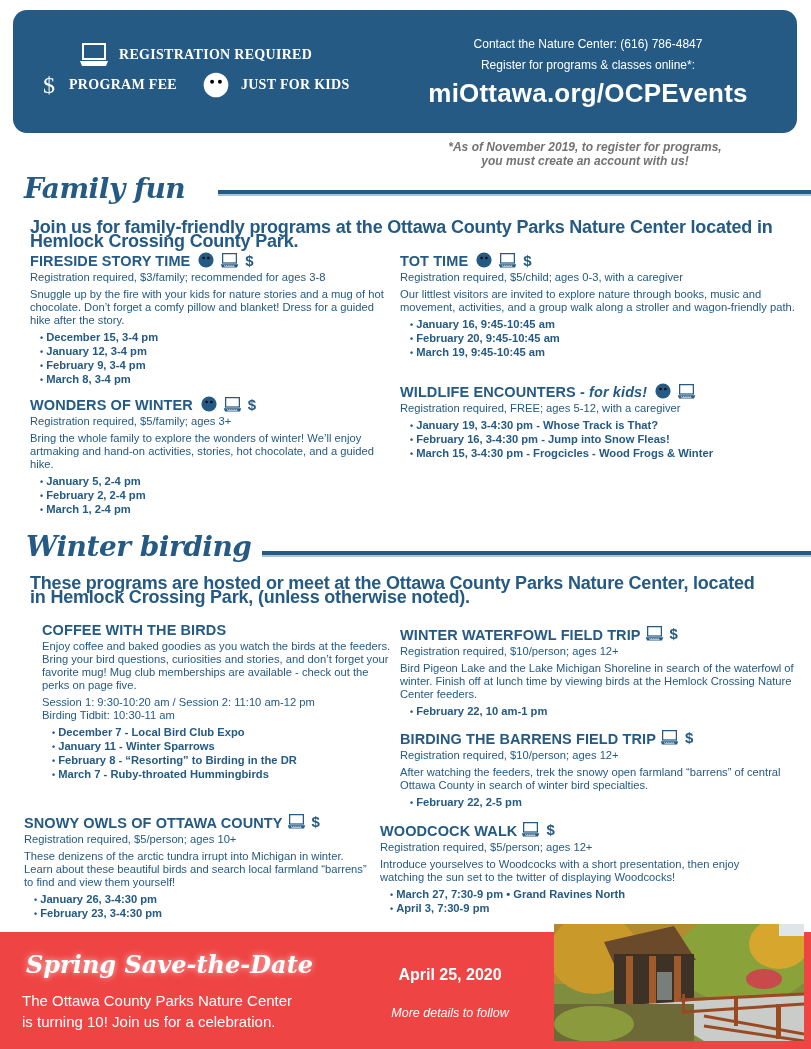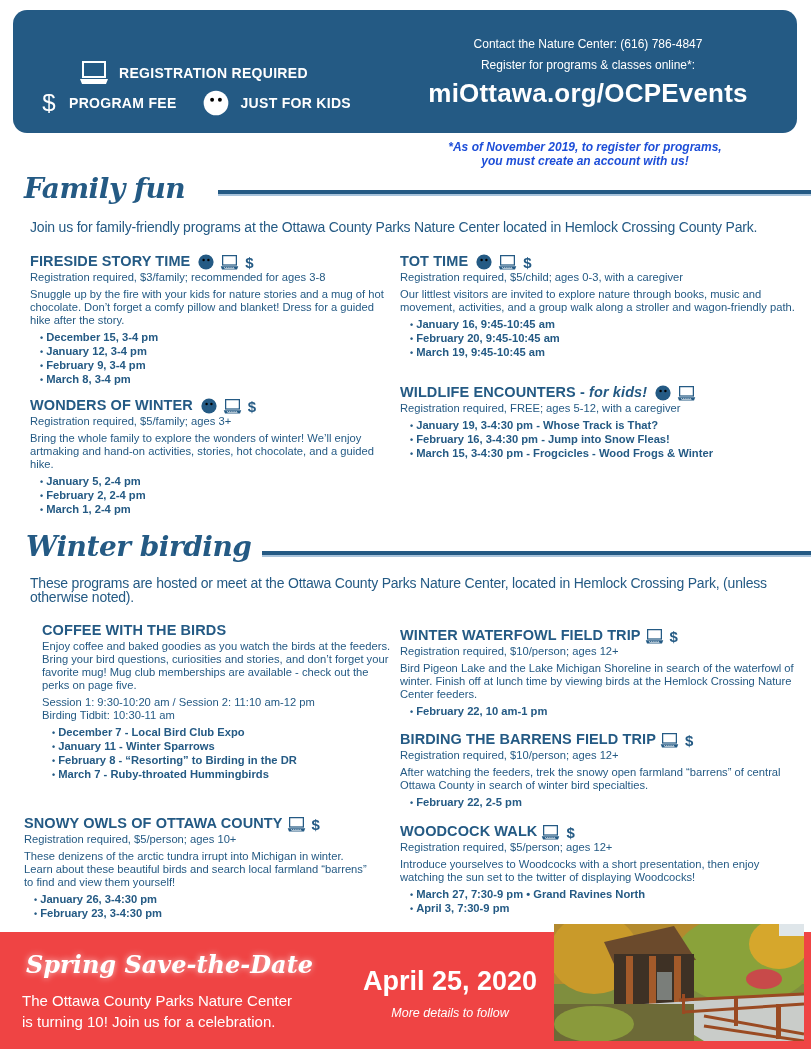--- a/index.html
+++ b/index.html
@@ -3,70 +3,70 @@
 <meta charset="utf-8">
 <style>
   * { box-sizing: border-box; margin: 0; padding: 0; }
   html, body { width: 811px; height: 1049px; background: #ffffff; overflow: hidden; }
   body { position: relative; font-family: "Liberation Sans", sans-serif; color: #255a87; }
 
   .header-box {
     position: absolute; left: 13px; top: 10px; width: 784px; height: 123px;
     background: #245a84; border-radius: 14px; color: #ffffff;
   }
-  .legend { position: absolute; left: 28px; top: 48px; width: 330px; }
+  .legend { position: absolute; left: 28px; top: 30px; width: 330px; font-family: Liberation Serif, serif; }
   .legend-row { display: flex; align-items: center; height: 30px; }
   .legend-row .lbl { font-weight: bold; font-size: 14px; letter-spacing: 0.3px; }
   .legend-row.r1 { padding-left: 38px; }
   .legend-row.r1 .lbl { margin-left: 10px; }
   .legend-row.r2 .lbl { margin-left: 12px; }
   .legend-row.r2 .kids { margin-left: 26px; }
   .big-laptop { width: 30px; height: 24px; }
   .big-dollar { font-size: 24px; font-weight: normal; width: 16px; text-align: center; }
   .big-smile { width: 26px; height: 26px; }
 
   .contact { position: absolute; left: 370px; top: 24px; width: 410px; text-align: center; }
   .contact .l1, .contact .l2 { font-size: 12px; line-height: 21px; }
   .contact .l3 { font-size: 26px; font-weight: bold; line-height: 34px; letter-spacing: 0.2px; text-align: center; }
 
   .footnote {
     position: absolute; left: 400px; top: 140px; width: 370px; text-align: center;
-    font-style: italic; font-weight: bold; font-size: 12px; line-height: 14px; color: #1d4ed8;
+    font-style: italic; font-weight: bold; font-size: 12px; line-height: 14px; color: #737373;
   }
 
   .section-title {
     position: absolute; font-family: "DejaVu Serif", serif; font-style: italic; font-weight: bold;
     color: #245a84; font-size: 28px; letter-spacing: -0.5px;
   }
   .rule { position: absolute; height: 4px; background: #245a84; right: 0; }
   .rule::after { content: ""; position: absolute; left: 0; right: 0; top: 4px; height: 2px; background: #a8c3db; }
-  .intro { position: absolute; font-size: 14px; font-weight: normal; color: #245a84; line-height: 14px; letter-spacing: -0.2px; }
+  .intro { position: absolute; font-size: 18px; font-weight: bold; color: #245a84; line-height: 14px; letter-spacing: -0.2px; }
 
   .prog { position: absolute; font-size: 11.2px; line-height: 13px; color: #245a84; }
-  .prog .title { display: flex; align-items: flex-end; font-weight: bold; font-size: 14.5px; line-height: 18px; letter-spacing: 0.1px; }
+  .prog .title { display: flex; align-items: flex-start; font-weight: bold; font-size: 14.5px; line-height: 18px; letter-spacing: 0.1px; }
   .prog .title .icons { display: inline-flex; align-items: center; margin-left: 8px; gap: 6px; }
   .prog .title em { font-style: italic; }
   .prog .meta { margin-top: 1px; }
   .prog .desc { margin-top: 4px; }
   .prog ul { list-style: none; margin-top: 4px; padding-left: 10px; }
   .prog li { font-weight: bold; line-height: 13px; }
   .prog li::before { content: "\2022"; margin-right: 3px; font-size: 9px; }
   .ico-smile { width: 16px; height: 16px; }
   .ico-laptop { width: 19px; height: 15px; }
   .ico-dollar { font-size: 15px; font-weight: bold; line-height: 15px; }
 
   .banner {
     position: absolute; left: 0; top: 932px; width: 811px; height: 117px; background: #ef4444; color: #ffffff;
   }
   .banner .script {
     position: absolute; left: 26px; top: 18px; font-family: "DejaVu Serif", serif; font-style: italic;
     font-weight: bold; font-size: 24px; color: #ffffff; text-shadow: 0 0 6px rgba(255,255,255,0.7);
   }
   .banner .sub { position: absolute; left: 22px; top: 58px; width: 330px; font-size: 15px; line-height: 21px; }
-  .banner .date { position: absolute; left: 350px; top: 34px; width: 200px; text-align: center; font-size: 27px; font-weight: bold; }
+  .banner .date { position: absolute; left: 350px; top: 34px; width: 200px; text-align: center; font-size: 16px; font-weight: bold; }
   .banner .more { position: absolute; left: 350px; top: 74px; width: 200px; text-align: center; font-size: 12.5px; font-style: italic; }
   .photo { position: absolute; left: 554px; top: 924px; width: 250px; height: 117px; overflow: hidden; }
 </style>
 </head>
 <body>
 
 <svg width="0" height="0" style="position:absolute">
   <defs>
     <symbol id="laptop" viewBox="0 0 30 24">
       <rect x="4" y="1" width="22" height="15" fill="none" stroke="currentColor" stroke-width="2"></rect>
@@ -270,21 +270,21 @@
       <span class="ico-dollar">$</span>
     </span>
     </div>
   <div class="meta">Registration required, $10/person; ages 12+</div>
   <div class="desc">After watching the feeders, trek the snowy open farmland “barrens” of central Ottawa County in search of winter bird specialties.</div>
   <ul>
     <li>February 22, 2-5 pm</li>
   </ul>
 </div>
 
-<div class="prog" style="left:400px; top:822px; width:400px;">
+<div class="prog" style="left:380px; top:822px; width:400px;">
   <div class="title">
       <span>WOODCOCK WALK</span>
     <span class="icons" style="margin-left:4px">
       <svg class="ico-laptop" style="color:#245a84">
           <use href="#laptop"></use>
         </svg>
       <span class="ico-dollar">$</span>
     </span>
     </div>
   <div class="meta">Registration required, $5/person; ages 12+</div>

